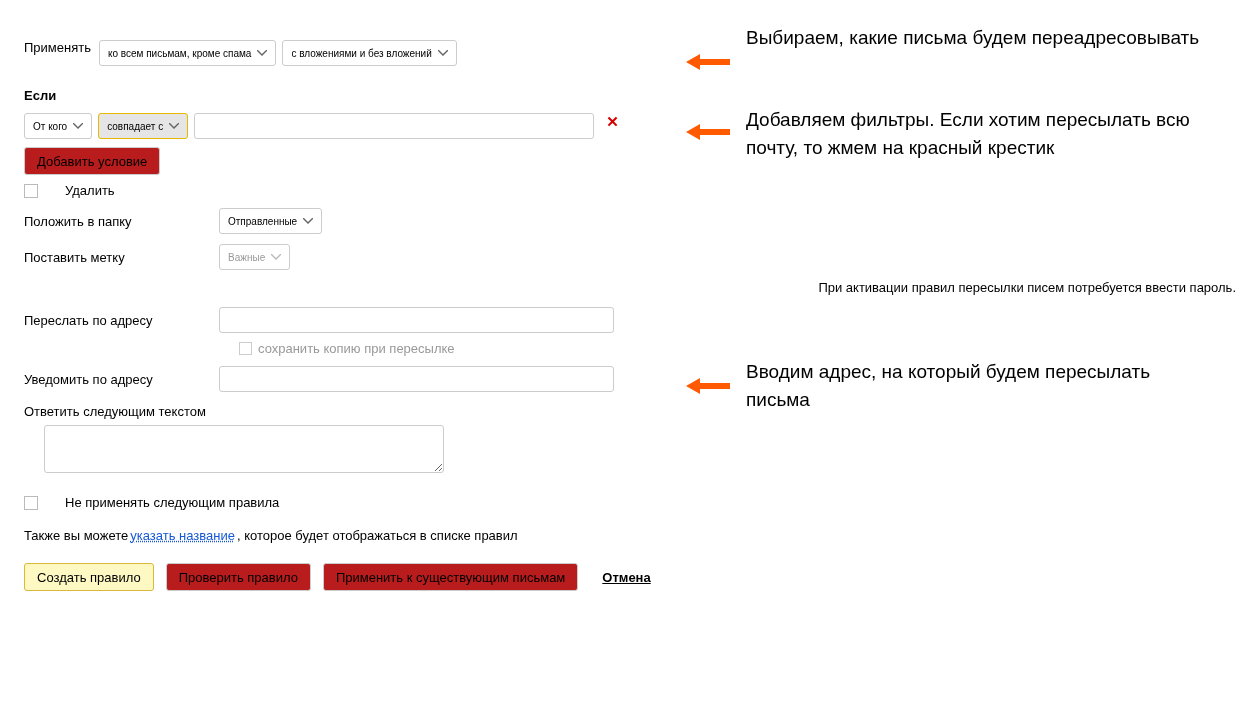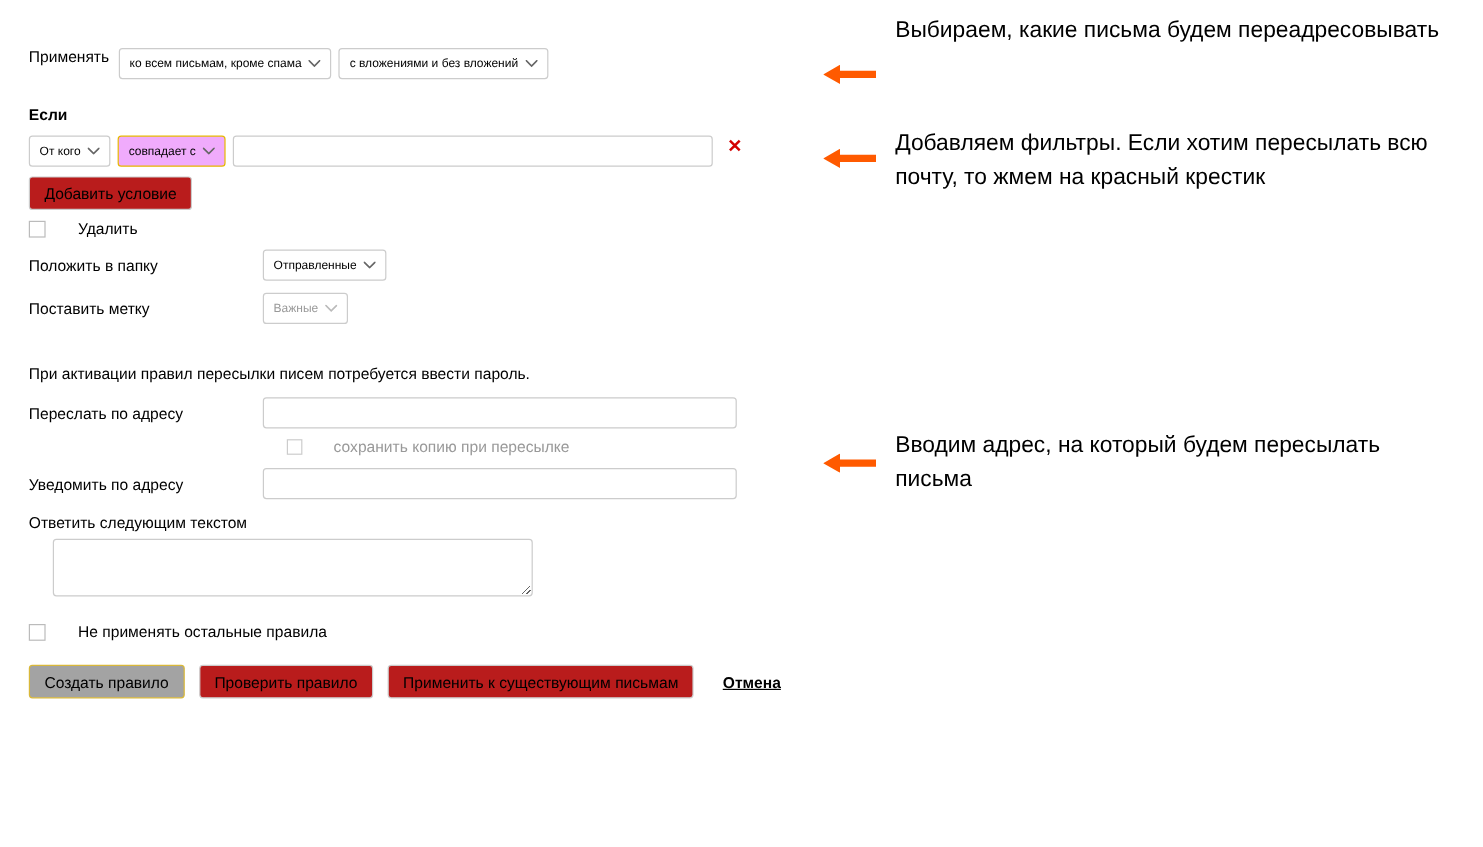--- a/index.html
+++ b/index.html
@@ -23,40 +23,40 @@
       border-radius: 3px;
       background: #fff;
       padding: 4px 8px;
       font-size: 10px;
       cursor: pointer;
       margin-right: 6px;
       height: 26px;
     }
     .dropdown.yellow {
       border: 1px solid #e6b800;
-      background: #f0abfc;
+      background: #e5e5e5;
     }
     .chevron {
       margin-left: 6px;
       display: inline-block;
     }
     .chevron svg { display: block; }
     .btn {
       display: inline-flex;
       align-items: center;
       border: 1px solid #ccc;
       border-radius: 3px;
       background: #b91c1c;
       padding: 5px 12px;
       font-size: 13px;
       cursor: pointer;
       height: 28px;
     }
     .btn-yellow {
-      background: #a3a3a3;
+      background: #fef9c3;
       border: 1px solid #d9b83a;
     }
     .text-input {
       border: 1px solid #ccc;
       border-radius: 3px;
       height: 26px;
       padding: 3px 6px;
       font-size: 13px;
     }
     .text-input.wide { width: 400px; }
@@ -79,28 +79,28 @@
       align-items: center;
       justify-content: center;
       cursor: pointer;
     }
     .action-row { display: flex; align-items: center; margin-bottom: 10px; }
     .action-label { width: 195px; display: flex; align-items: center; }
     .action-control { }
     .muted { color: #999; }
     .select-disabled .dropdown { color: #999; }
     .close-x { color: #d40000; font-weight: bold; margin-left: 12px; cursor: pointer; font-size: 15px; }
-    .sub-row { margin-left: 215px; display: flex; align-items: center; margin-bottom: 10px; margin-top: -2px; gap: 20px; }
+    .sub-row { margin-left: 215px; display: flex; align-items: center; margin-bottom: 10px; margin-top: -2px; }
     .sub-row .cb {
       width: 13px; height: 13px; border: 1px solid #ccc; background: #fff; margin-right: 6px; display:inline-block;
     }
     .link { color: #1558d6; text-decoration: underline dotted; cursor: pointer; }
     .footer-btns { display: flex; align-items: center; gap: 12px; margin-top: 20px; }
     .cancel-link { text-decoration: underline; font-weight: bold; cursor: pointer; margin-left: 12px; }
-    .note { margin: 34px 0 12px 0; }
+    .note { margin: 10px 0 12px 0; text-align: right; }
     .annotation {
       position: absolute;
       font-size: 19px;
       line-height: 1.45;
       color: #000;
     }
     .arrow {
       position: absolute;
     }
     .arrow svg { display: block; }
@@ -228,34 +228,39 @@
       <span>Ответить следующим текстом</span>
     </div>
   </div>
   <div class="action-row" style="margin-top:-4px;">
     <div style="width:20px;"></div>
     <textarea class="text-input" style=""></textarea>
   </div>
 
   <div class="checkbox-row" style="margin-top:22px;">
     <span class="cb"></span>
-    <span>Не применять остальные правила</span>
-  </div>
-
+    <span>Не применять следующим правила</span>
+  </div>
+
+  <div class="row" style="margin-top:18px;">
+    <span>Также вы можете </span>
+    <span class="link" style="margin:0 2px;">указать название</span>
+    <span>, которое будет отображаться в списке правил</span>
+  </div>
 
   <div class="footer-btns">
     <button class="btn btn-yellow">Создать правило</button>
     <button class="btn">Проверить правило</button>
     <button class="btn">Применить к существующим письмам</button>
     <span class="cancel-link">Отмена</span>
   </div>
 
 </div>
 
-<div class="annotation" style="left:746px; top:12px; width:460px;">Выбираем, какие письма будем переадресовывать</div>
+<div class="annotation" style="left:746px; top:24px; width:460px;">Выбираем, какие письма будем переадресовывать</div>
 <div class="annotation" style="left:746px; top:106px; width:460px;">Добавляем фильтры. Если хотим пересылать всю почту, то жмем на красный крестик</div>
 <div class="annotation" style="left:746px; top:358px; width:460px;">Вводим адрес, на который будем пересылать письма</div>
 
 <div class="arrow" style="left:686px; top:54px;">
   <svg width="44" height="16">
       <polygon points="0,8 14,0 14,5 44,5 44,11 14,11 14,16" fill="#ff5a00"></polygon>
     </svg>
 </div>
 <div class="arrow" style="left:686px; top:124px;">
   <svg width="44" height="16">

